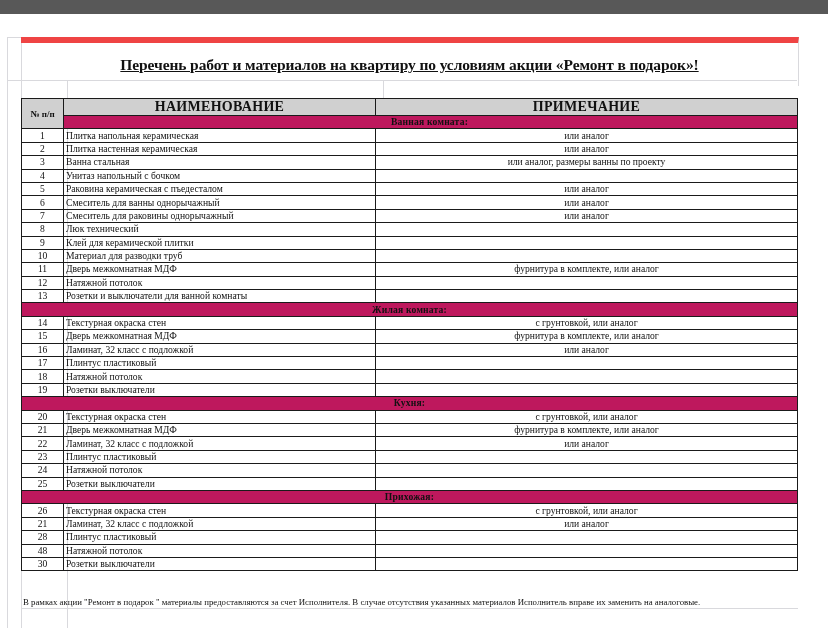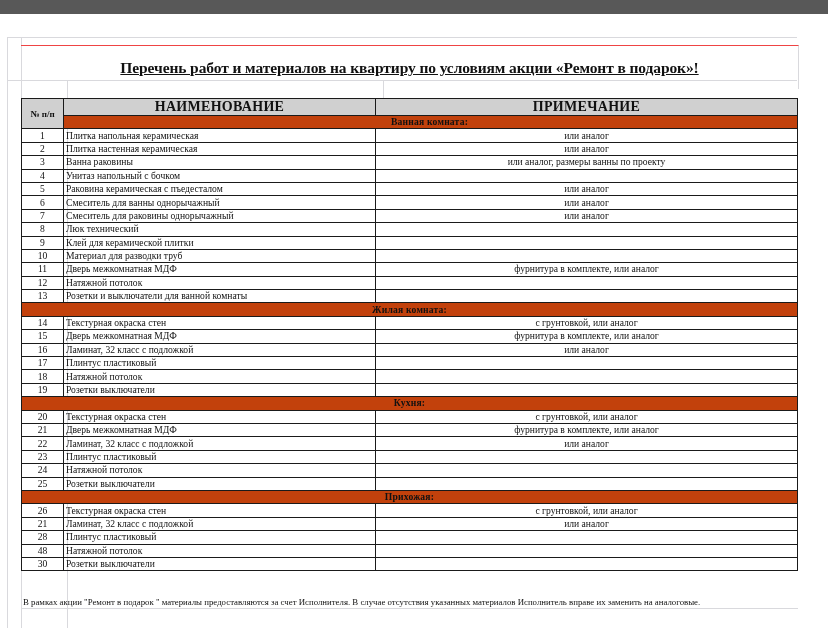--- a/index.html
+++ b/index.html
@@ -2,27 +2,27 @@
 <html><head>
 <meta charset="utf-8">
 <style>
   html, body { margin:0; padding:0; }
   body { width:828px; height:628px; background:#ffffff; position:relative; overflow:hidden;
          font-family:"Liberation Serif", "DejaVu Serif", serif; color:#111; }
   .topbar { position:absolute; left:0; top:0; width:828px; height:14px; background:#585858; }
   .sheet { position:absolute; left:7px; top:37px; width:790px; height:591px; }
   .gridline-v { position:absolute; top:0; bottom:0; width:1px; background:#d9d9dd; }
   .gridline-h { position:absolute; left:0; right:0; height:1px; background:#d9d9dd; }
-  .title-row { position:absolute; left:14px; top:8px; width:777px; height:43px; border-top:1px solid #ef4444; border-right:1px solid #d9d9dd; }
+  .title-row { position:absolute; left:14px; top:0; width:777px; height:43px; border-top:6px solid #ef4444; border-right:1px solid #d9d9dd; }
   .title { position:absolute; left:0; right:0; top:13px; text-align:center; font-size:15.5px; font-weight:bold; text-decoration:underline; letter-spacing:-0.1px; }
   table.main { position:absolute; left:14px; top:61px; width:777px; border-collapse:collapse; table-layout:fixed; }
   table.main td, table.main th { padding:0 2px; height:12.4px; line-height:12px; font-size:9.6px; border:1px solid #1a1a1a; white-space:nowrap; overflow:hidden; }
   table.main th { background:#d0d0d0; font-weight:bold; font-size:14px; height:16px; letter-spacing:0.3px; }
   .num-head { font-size:9px !important; letter-spacing:0 !important;font-family:Liberation Serif, serif; }
-  .section td { background:#c2410c; font-weight:bold; font-size:11.5px; text-align:center; height:15px; letter-spacing:0.2px; }
+  .section td { background:#be185d; font-weight:bold; font-size:11.5px; text-align:center; height:15px; letter-spacing:0.2px; }
   td.num { text-align:center; }
   td.note { text-align:center; }
   .col-num { width:42px; }
   .col-name { width:312px; }
   .footer { position:absolute; left:14px; width:777px; font-size:8.8px; line-height:13px; height:13px; border-bottom:1px solid #d9d9dd; white-space:nowrap; padding-left:2px; box-sizing:border-box; }
 </style>
 </head>
 <body>
 
 <div class="topbar"></div>
@@ -60,21 +60,21 @@
           <td class="name">Плитка напольная керамическая</td>
           <td class="note">или аналог</td>
         </tr>
         <tr>
           <td class="num">2</td>
           <td class="name">Плитка настенная керамическая</td>
           <td class="note">или аналог</td>
         </tr>
         <tr>
           <td class="num">3</td>
-          <td class="name">Ванна раковины</td>
+          <td class="name">Ванна стальная</td>
           <td class="note">или аналог, размеры ванны по проекту</td>
         </tr>
         <tr>
           <td class="num">4</td>
           <td class="name">Унитаз напольный с бочком</td>
           <td class="note"></td>
         </tr>
         <tr>
           <td class="num">5</td>
           <td class="name">Раковина керамическая с пъедесталом</td>

